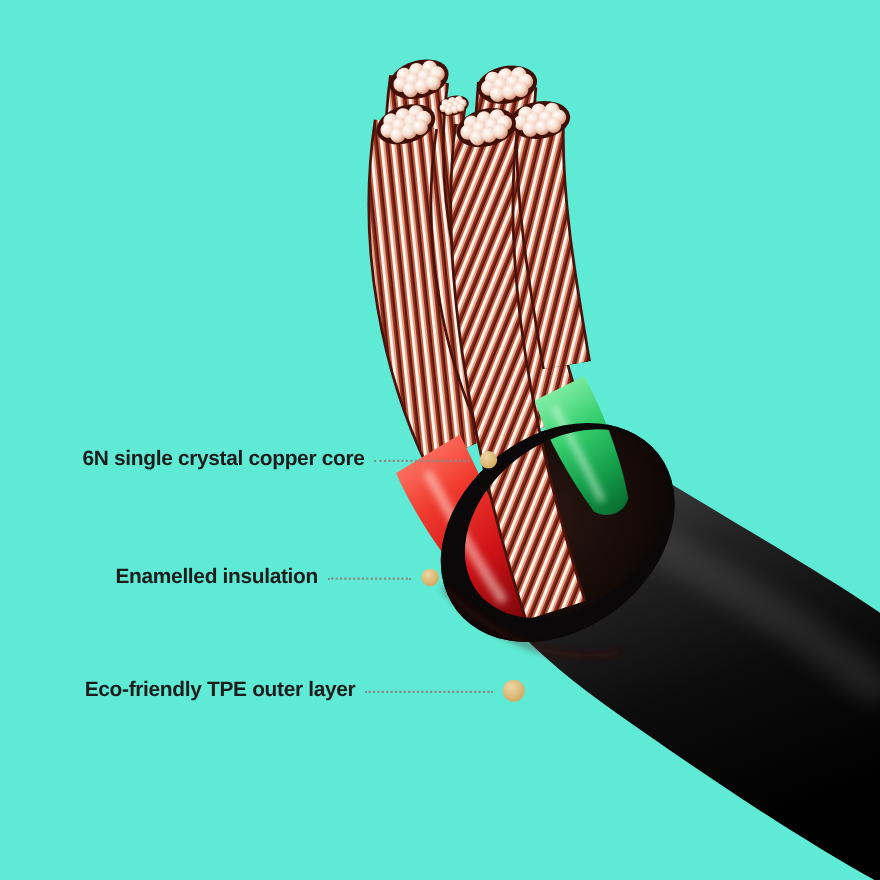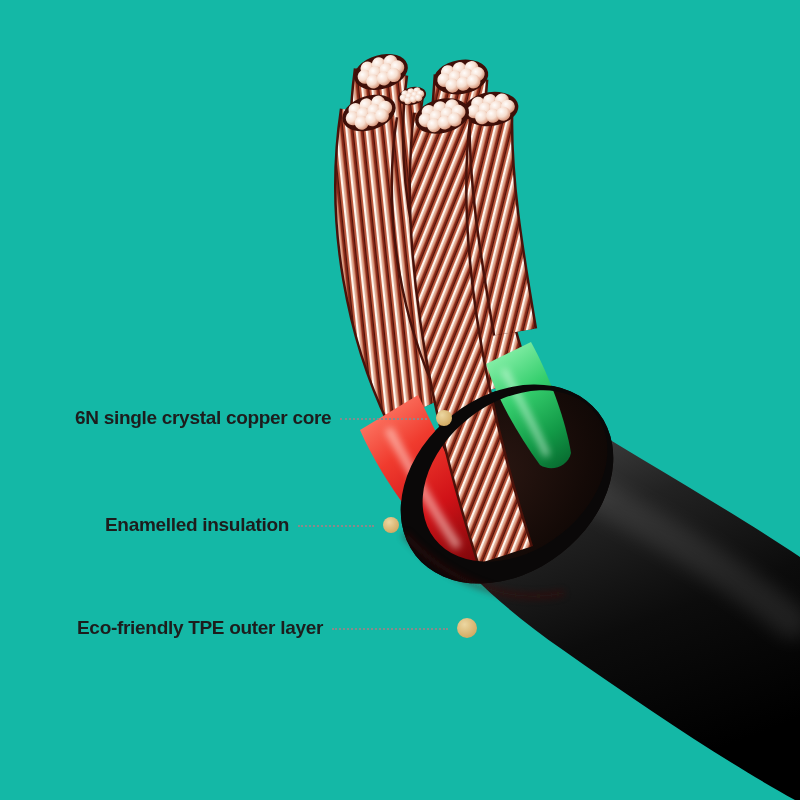--- a/index.html
+++ b/index.html
@@ -1,18 +1,18 @@
 <!DOCTYPE html>
 <html><head>
 <meta charset="utf-8">
 <style>
   html,body{margin:0;padding:0;background:#ffffff;}
   .stage{
     position:relative;width:800px;height:800px;margin:0 auto;
-    background:#14b8a6;overflow:hidden;
+    background:#5eead4;overflow:hidden;
     font-family:"Liberation Sans",sans-serif;
   }
   .stage svg{position:absolute;left:0;top:0;}
   .anno{position:absolute;display:flex;align-items:center;height:26px;}
   .anno-label{
     font-weight:bold;font-size:19px;letter-spacing:-0.3px;
     color:#1d1d1d;white-space:nowrap;
   }
   .anno-leader{flex:1;height:0;border-top:2.5px dotted #8a8a8a;margin:2px 9px 0 9px;}
   .anno-dot{

